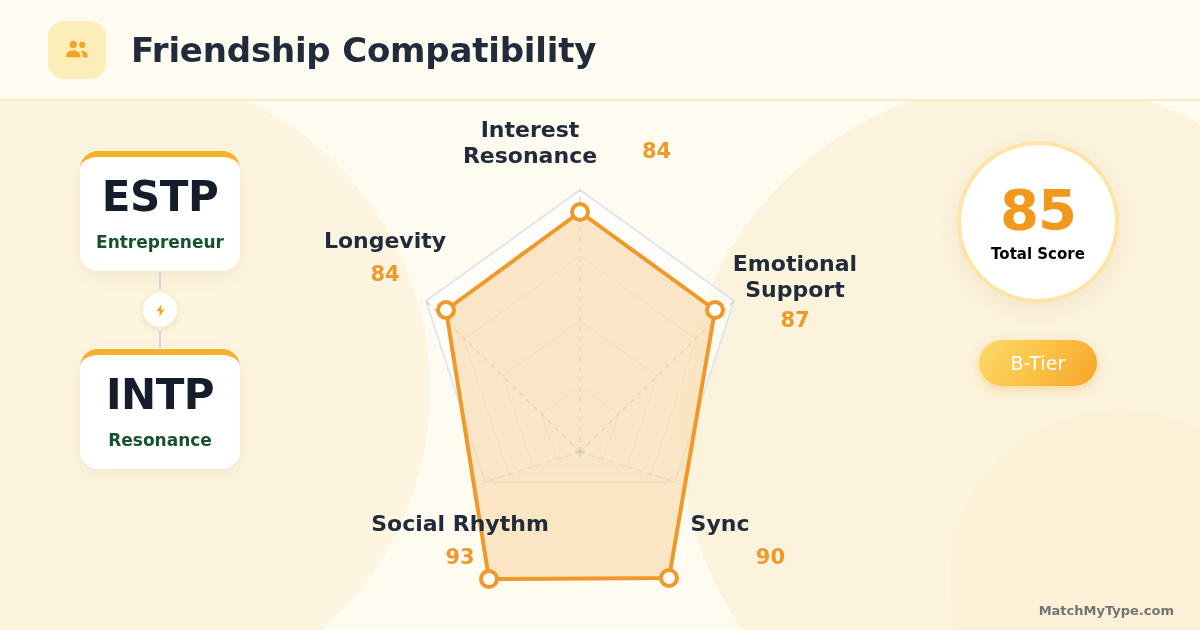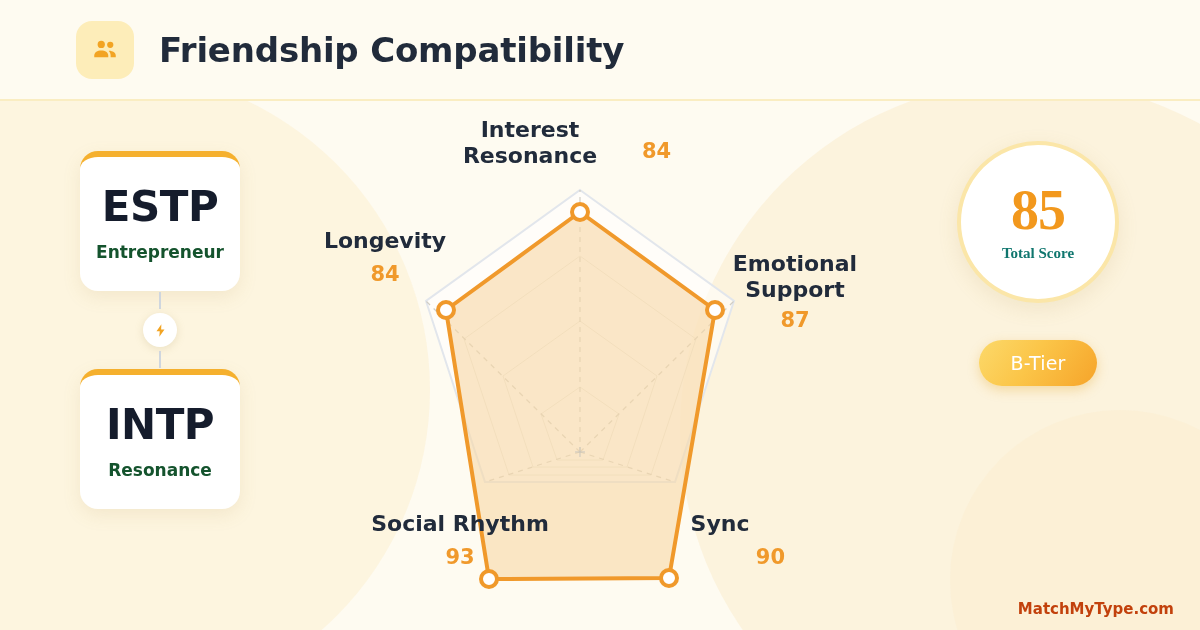--- a/index.html
+++ b/index.html
@@ -31,21 +31,21 @@
     right:-90px; bottom:-120px;
     background:#FBEFD2;
     opacity:.6;
   }
 
   
   .header{
     position:absolute; z-index:3;
     left:0; top:0; width:1200px; height:101px;
     display:flex; align-items:center;
-    padding-left:76px;
+    padding-left:48px;
     border-bottom:2px solid #FAEDC2;
     background:#FEFBF1;
   }
   .header-icon{
     width:58px; height:58px; border-radius:16px;
     background:#FDEDB9;
     display:flex; align-items:center; justify-content:center;
     flex:0 0 auto;
   }
   .header-title{
@@ -58,21 +58,21 @@
   
   .stage{ position:absolute; inset:101px 0 0 0; z-index:2; }
 
   
   .types{
     position:absolute; left:80px; top:50px;
     width:160px;
     display:flex; flex-direction:column; align-items:center;
   }
   .type-card{
-    width:160px; height:140px;
+    width:160px; height:120px;
     background:#FFFFFF;
     border-radius:18px;
     border-top:6px solid #F5B02E;
     box-shadow:0 6px 18px rgba(180,150,80,.13);
     display:flex; flex-direction:column;
     align-items:center; justify-content:center;
   }
   .type-code{
     font-size:42px; font-weight:bold;
     color:#151C2C; letter-spacing:-.5px;
@@ -128,48 +128,48 @@
     position:absolute; right:76px; top:40px;
     width:172px;
     display:flex; flex-direction:column; align-items:center;
   }
   .score-circle{
     width:162px; height:162px; border-radius:50%;
     background:#FFFFFF;
     border:4px solid #FBE6A8;
     box-shadow:0 6px 20px rgba(180,150,80,.14);
     display:flex; flex-direction:column;
-    align-items:center; justify-content:center;font-family:Liberation Serif, serif;
+    align-items:center; justify-content:center;
   }
   .score-number{
     font-size:56px; font-weight:bold;
     color:#F2981D; line-height:1;
     letter-spacing:-1px;
   }
   .score-label{
     margin-top:7px;
     font-size:15px; font-weight:bold;
-    color:#0f766e;
+    color:#000000;
   }
   .tier-badge{
     margin-top:37px;
     width:118px; height:46px;
     border-radius:23px;
     background:linear-gradient(125deg,#FCD96A 0%,#FBC548 45%,#F6A42A 100%);
     box-shadow:0 4px 12px rgba(228,168,50,.35);
     display:flex; align-items:center; justify-content:center;
     color:#FFFFFF; font-size:19px; font-weight:normal;
     letter-spacing:.2px;
   }
 
   
   .watermark{
     position:absolute; right:26px; bottom:12px; z-index:4;
-    font-size:15px; font-weight:bold;
-    color:#c2410c;
+    font-size:13px; font-weight:bold;
+    color:#737373;
   }
 </style>
 </head>
 <body>
 
 <div class="bg-layer">
   <div class="blob blob-left"></div>
   <div class="blob blob-right"></div>
   <div class="blob blob-right-2"></div>
 </div>

